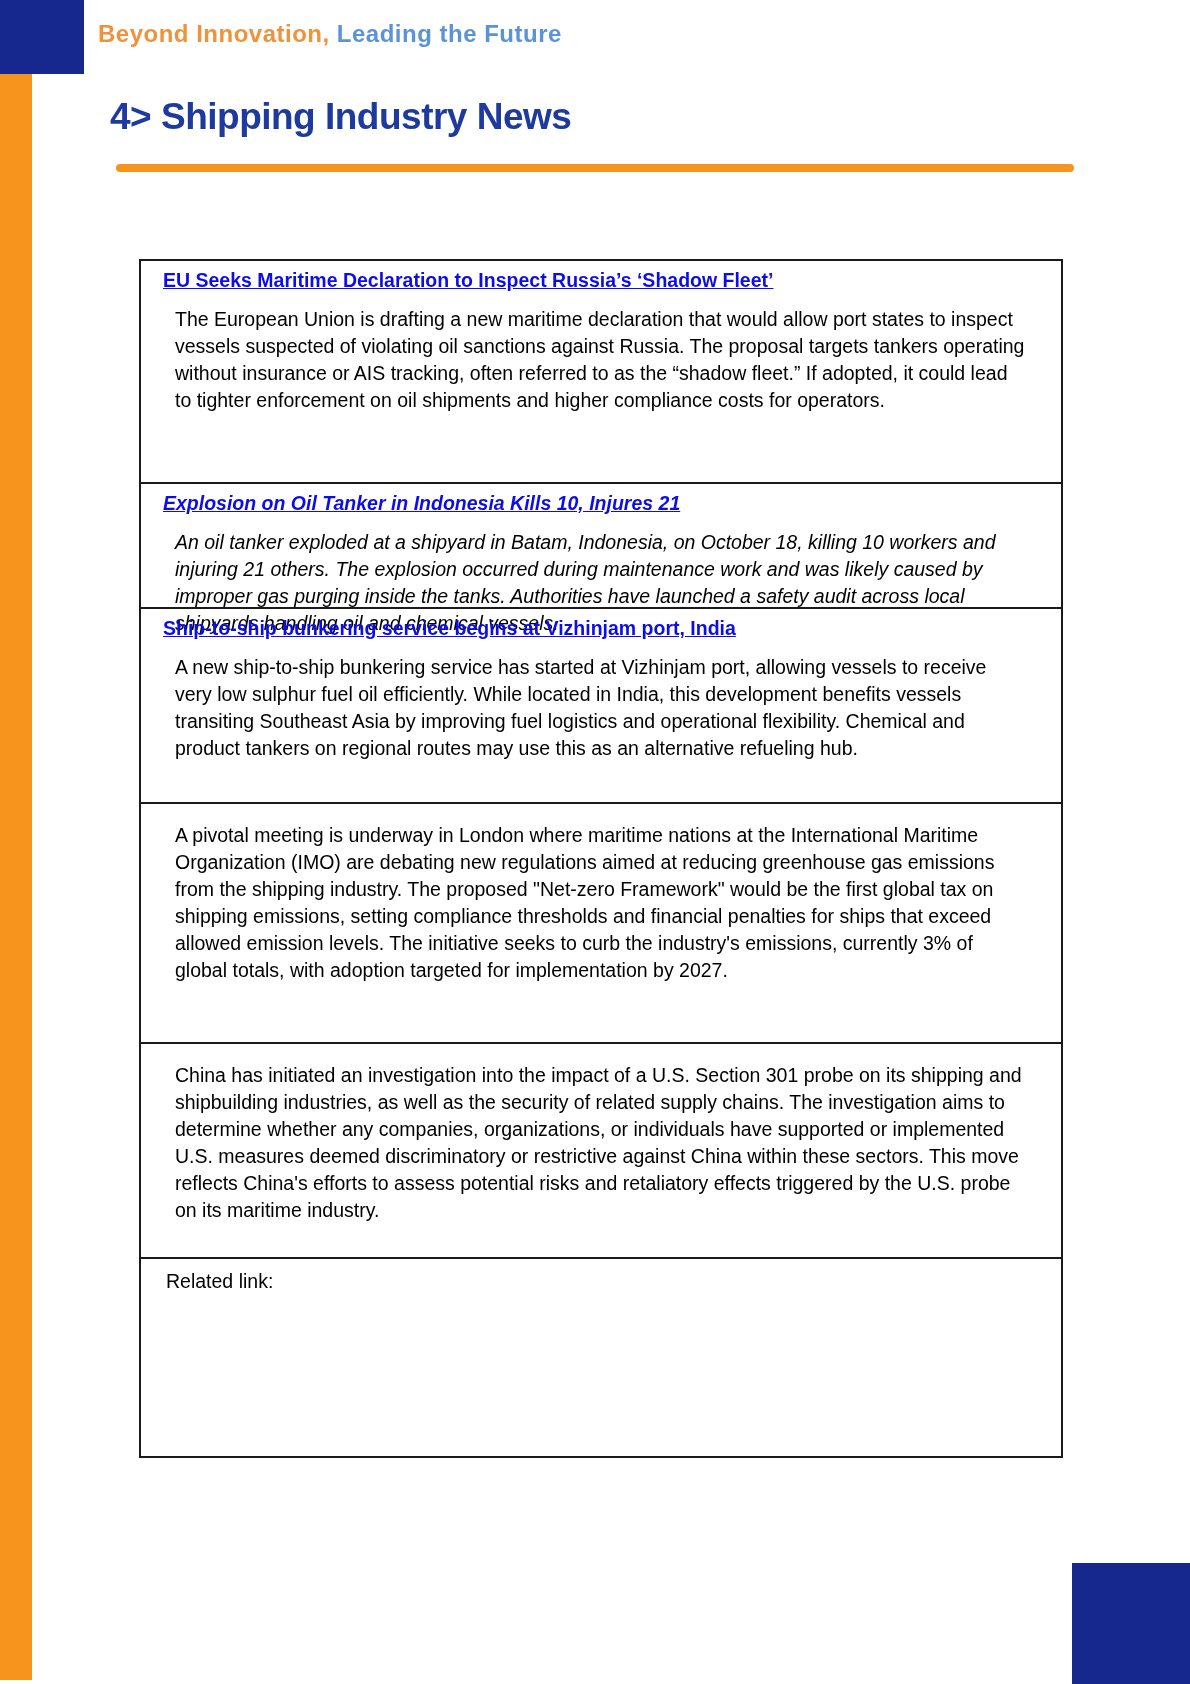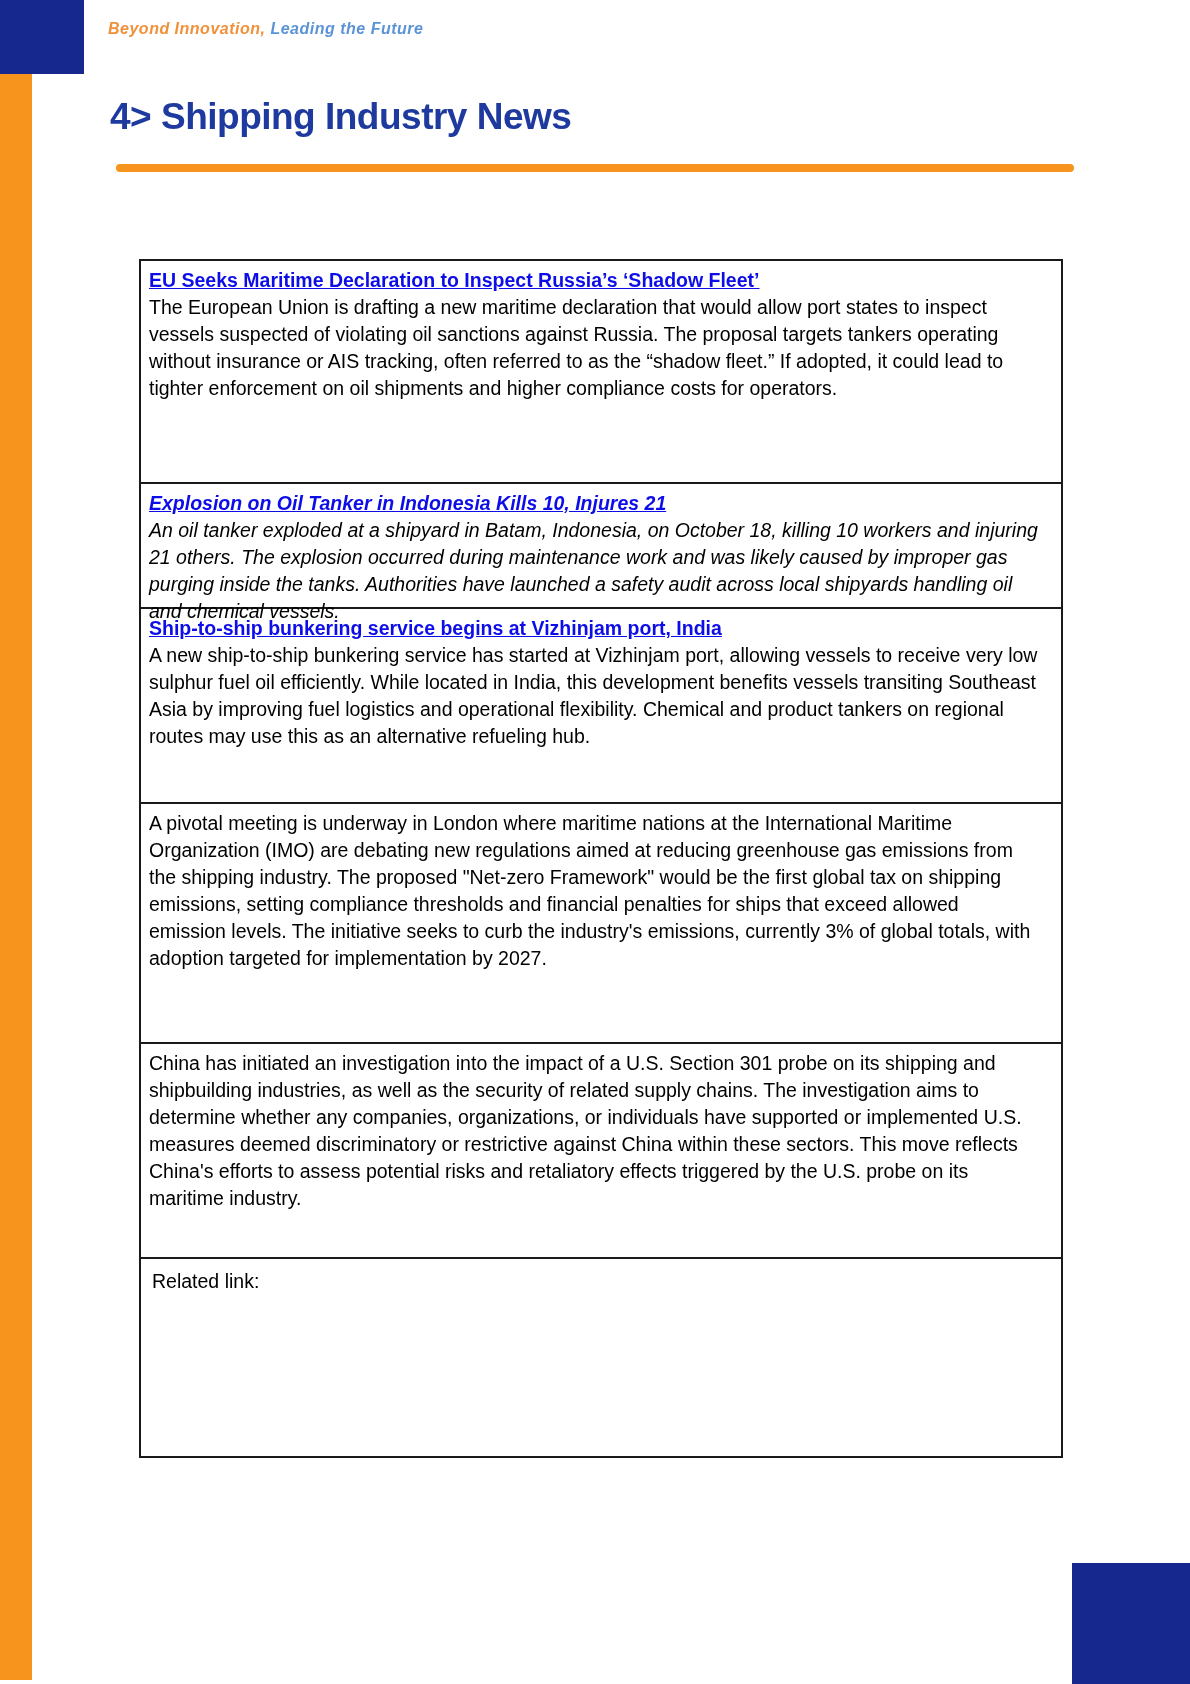--- a/index.html
+++ b/index.html
@@ -16,22 +16,22 @@
   }
   .left-accent-bar{
     position:absolute;left:0;top:74px;width:32px;height:1606px;
     background:#f7941e;
   }
   .corner-square-br{
     position:absolute;right:0;bottom:0;width:118px;height:121px;
     background:#16288e;
   }
   .tagline{
-    position:absolute;left:108px;top:20px;
-    font-size:16px;font-style:italic;font-weight:600;
+    position:absolute;left:98px;top:20px;
+    font-size:24px;font-weight:600;
     letter-spacing:0.5px;
     white-space:nowrap;
   }
   .tagline .part-orange{color:#f0913b;}
   .tagline .part-blue{color:#5b94d6;}
   .page-title{
     position:absolute;left:110px;top:96px;
     font-size:37px;font-weight:700;color:#1e3a9e;
     letter-spacing:-0.5px;
     white-space:nowrap;
@@ -43,35 +43,35 @@
   }
   .news-table{
     position:absolute;left:139px;top:259px;
     width:924px;
     border:2px solid #1a1a1a;
     box-sizing:border-box;
     background:#ffffff;
   }
   .news-row{
     box-sizing:border-box;
-    padding:6px 22px 0 8px;
+    padding:6px 22px 0 22px;
     font-size:19.5px;line-height:27px;color:#000000;
   }
   .news-row + .news-row{border-top:2px solid #1a1a1a;}
   .news-row:nth-child(1){height:221px;}
   .news-row:nth-child(2){height:125px;font-style:italic;}
   .news-row:nth-child(3){height:195px;}
   .news-row:nth-child(4){height:240px;}
   .news-row:nth-child(5){height:215px;}
   .news-row:nth-child(6){height:199px;}
   a.news-link{
     color:#0d0de8;font-weight:700;text-decoration:underline;
     cursor:pointer;
   }
-  .news-body{margin:0;color:#000000;}
+  .news-body{margin:12px;color:#000000;}
   .related-label{margin:3px;}
   .related-links{margin:27px 0 0 0;}
   a.plain-link{
     color:#0d0de8;font-weight:400;text-decoration:underline;
     cursor:pointer;
   }
 </style>
 </head>
 <body>
 

